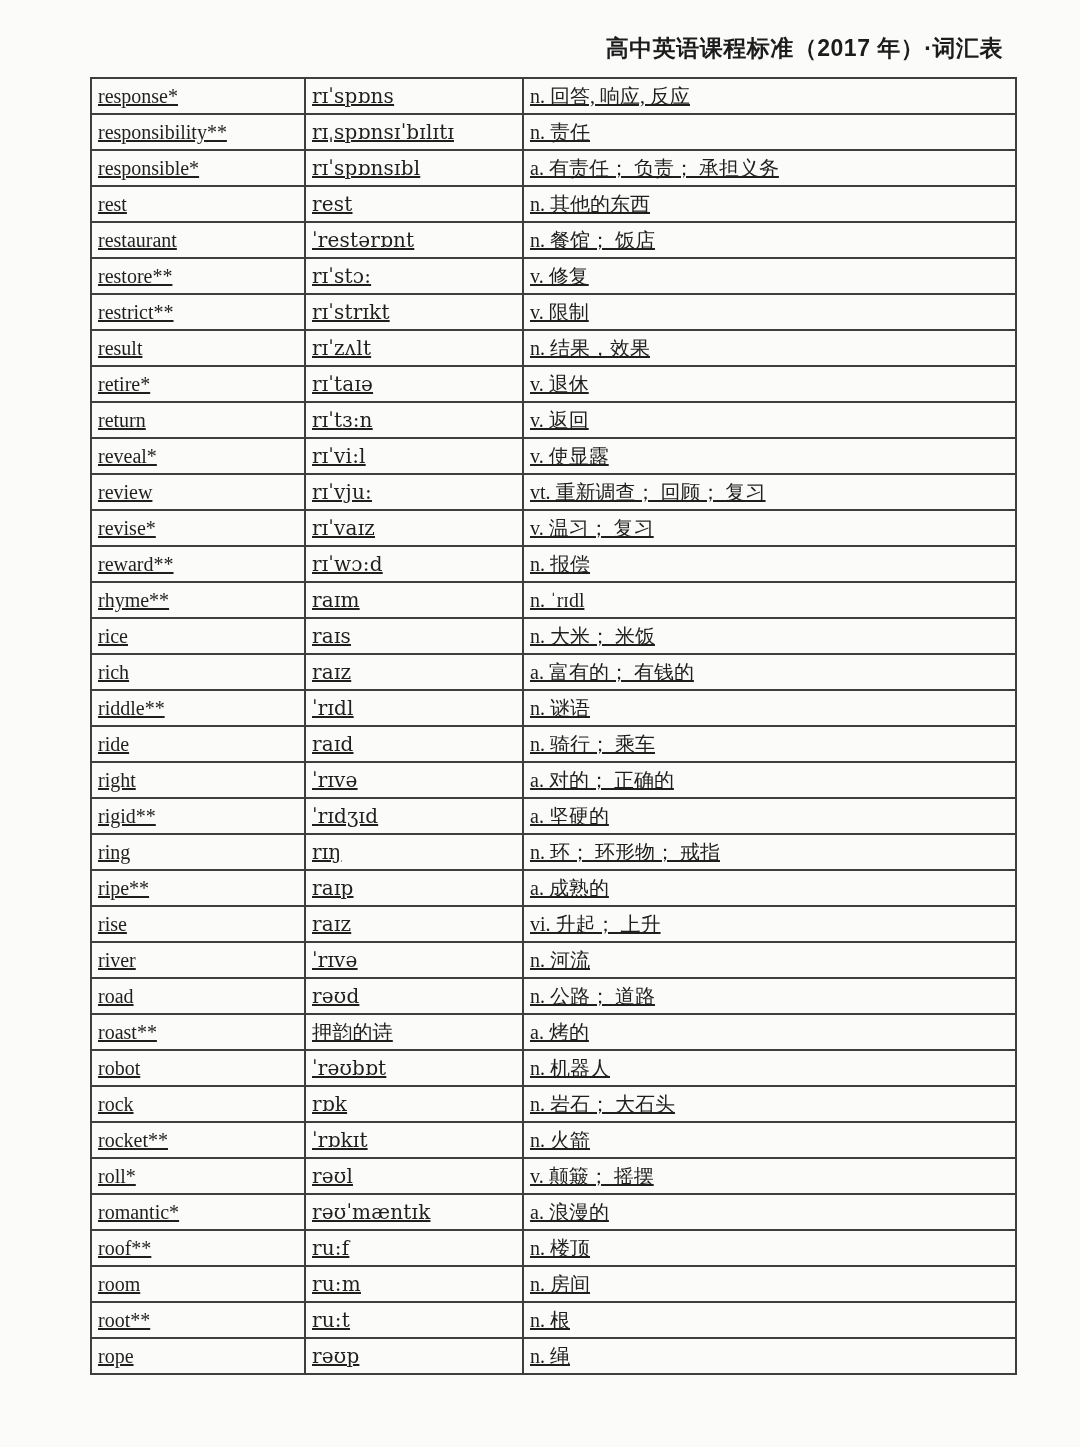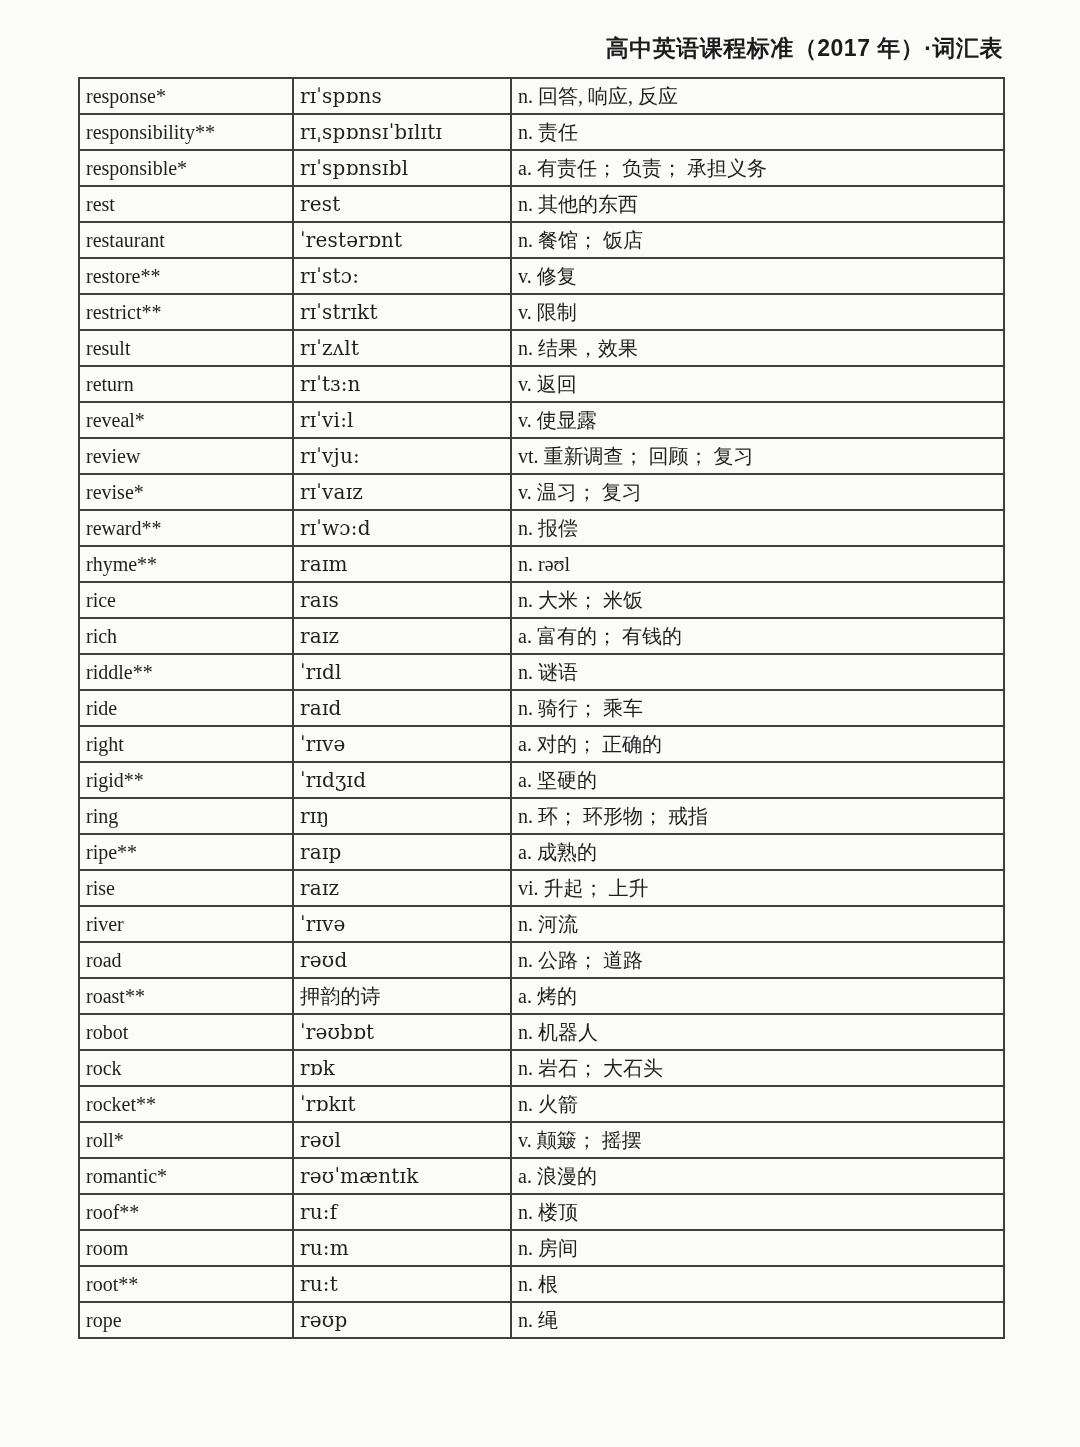--- a/index.html
+++ b/index.html
@@ -24,25 +24,26 @@
     text-align: right;
     font-family: "Liberation Sans", "DejaVu Sans", sans-serif;
     font-weight: 700;
     font-size: 23px;
     color: #1c1c1c;
     letter-spacing: 0.5px;
     white-space: nowrap;
   }
   table.vocab-table {
     position: absolute;
-    left: 78px;
+    left: 90px;
     top: 77px;
     width: 925px;
     border-collapse: collapse;
     table-layout: fixed;
+    text-decoration: underline;
   }
   table.vocab-table td {
     border: 2px solid #3e3e3e;
     height: 36px;
     padding: 0 4px 0 6px;
     font-size: 20px;
     line-height: 1;
     vertical-align: middle;
     white-space: nowrap;
     overflow: hidden;
@@ -108,20 +109,25 @@
           <td class="word-cell">restrict**</td>
           <td class="ipa-cell">rɪˈstrɪkt</td>
           <td class="definition-cell">v. 限制</td>
         </tr>
         <tr>
           <td class="word-cell">result</td>
           <td class="ipa-cell">rɪˈzʌlt</td>
           <td class="definition-cell">n. 结果，效果</td>
         </tr>
         <tr>
+          <td class="word-cell">retire*</td>
+          <td class="ipa-cell">rɪˈtaɪə</td>
+          <td class="definition-cell">v. 退休</td>
+        </tr>
+        <tr>
           <td class="word-cell">return</td>
           <td class="ipa-cell">rɪˈtɜ:n</td>
           <td class="definition-cell">v. 返回</td>
         </tr>
         <tr>
           <td class="word-cell">reveal*</td>
           <td class="ipa-cell">rɪˈvi:l</td>
           <td class="definition-cell">v. 使显露</td>
         </tr>
         <tr>
@@ -135,21 +141,21 @@
           <td class="definition-cell">v. 温习； 复习</td>
         </tr>
         <tr>
           <td class="word-cell">reward**</td>
           <td class="ipa-cell">rɪˈwɔ:d</td>
           <td class="definition-cell">n. 报偿</td>
         </tr>
         <tr>
           <td class="word-cell">rhyme**</td>
           <td class="ipa-cell">raɪm</td>
-          <td class="definition-cell">n. rəʊl</td>
+          <td class="definition-cell">n. ˈrɪdl</td>
         </tr>
         <tr>
           <td class="word-cell">rice</td>
           <td class="ipa-cell">raɪs</td>
           <td class="definition-cell">n. 大米； 米饭</td>
         </tr>
         <tr>
           <td class="word-cell">rich</td>
           <td class="ipa-cell">raɪz</td>
           <td class="definition-cell">a. 富有的； 有钱的</td>

